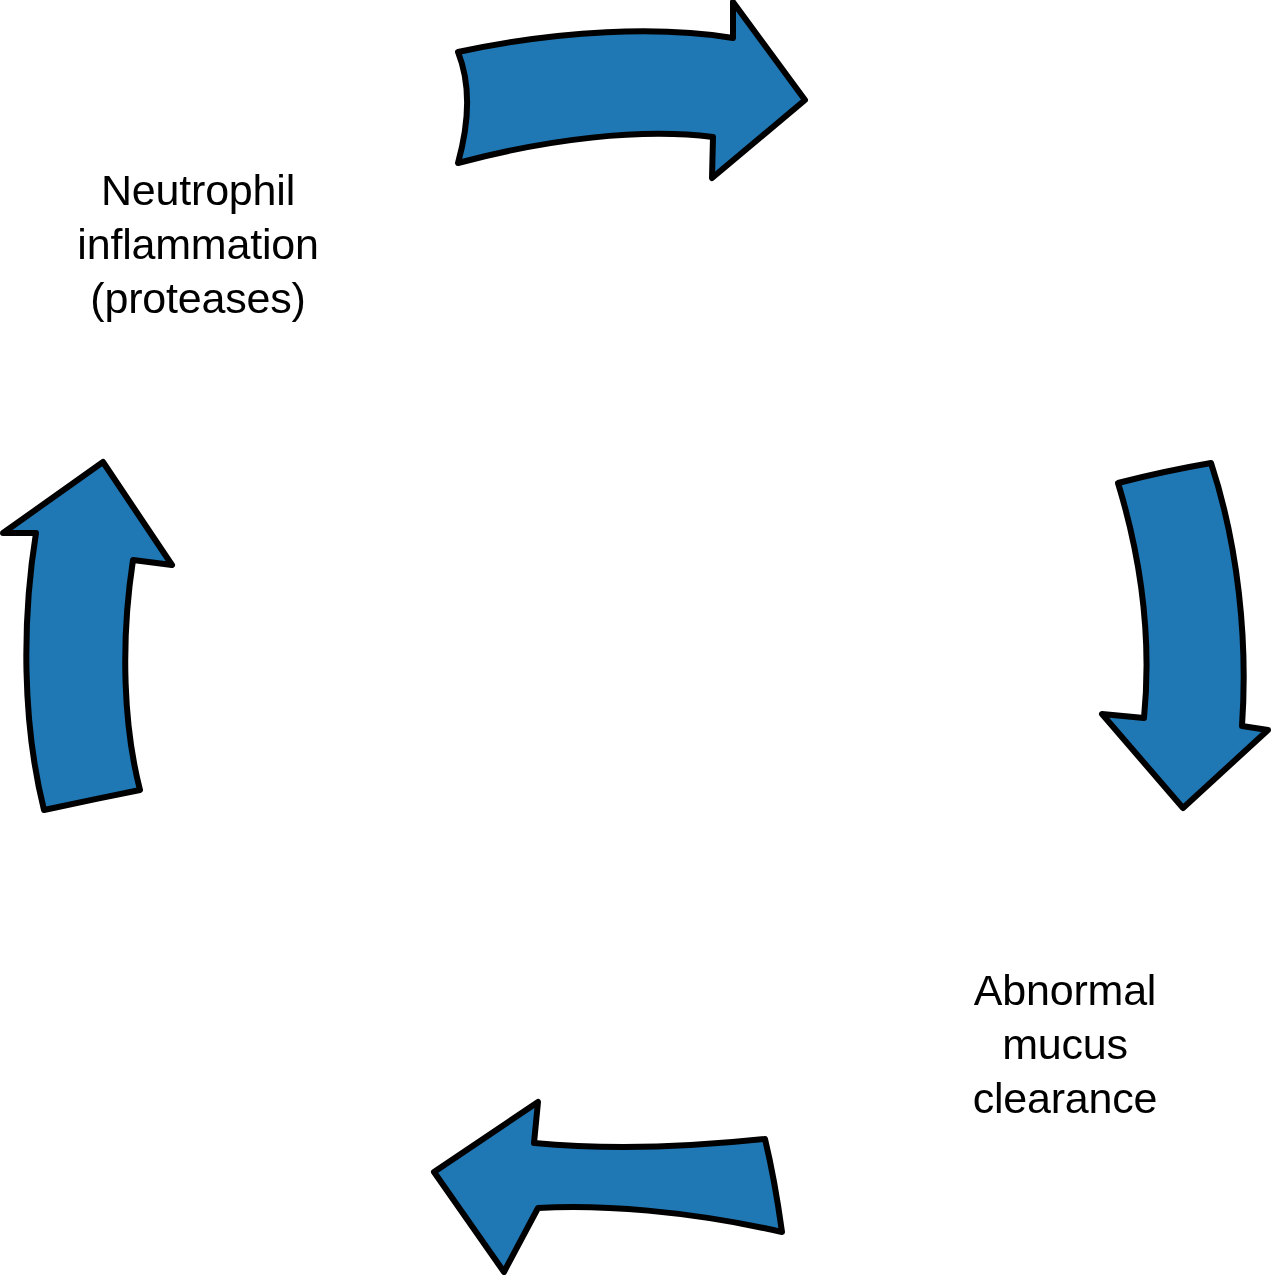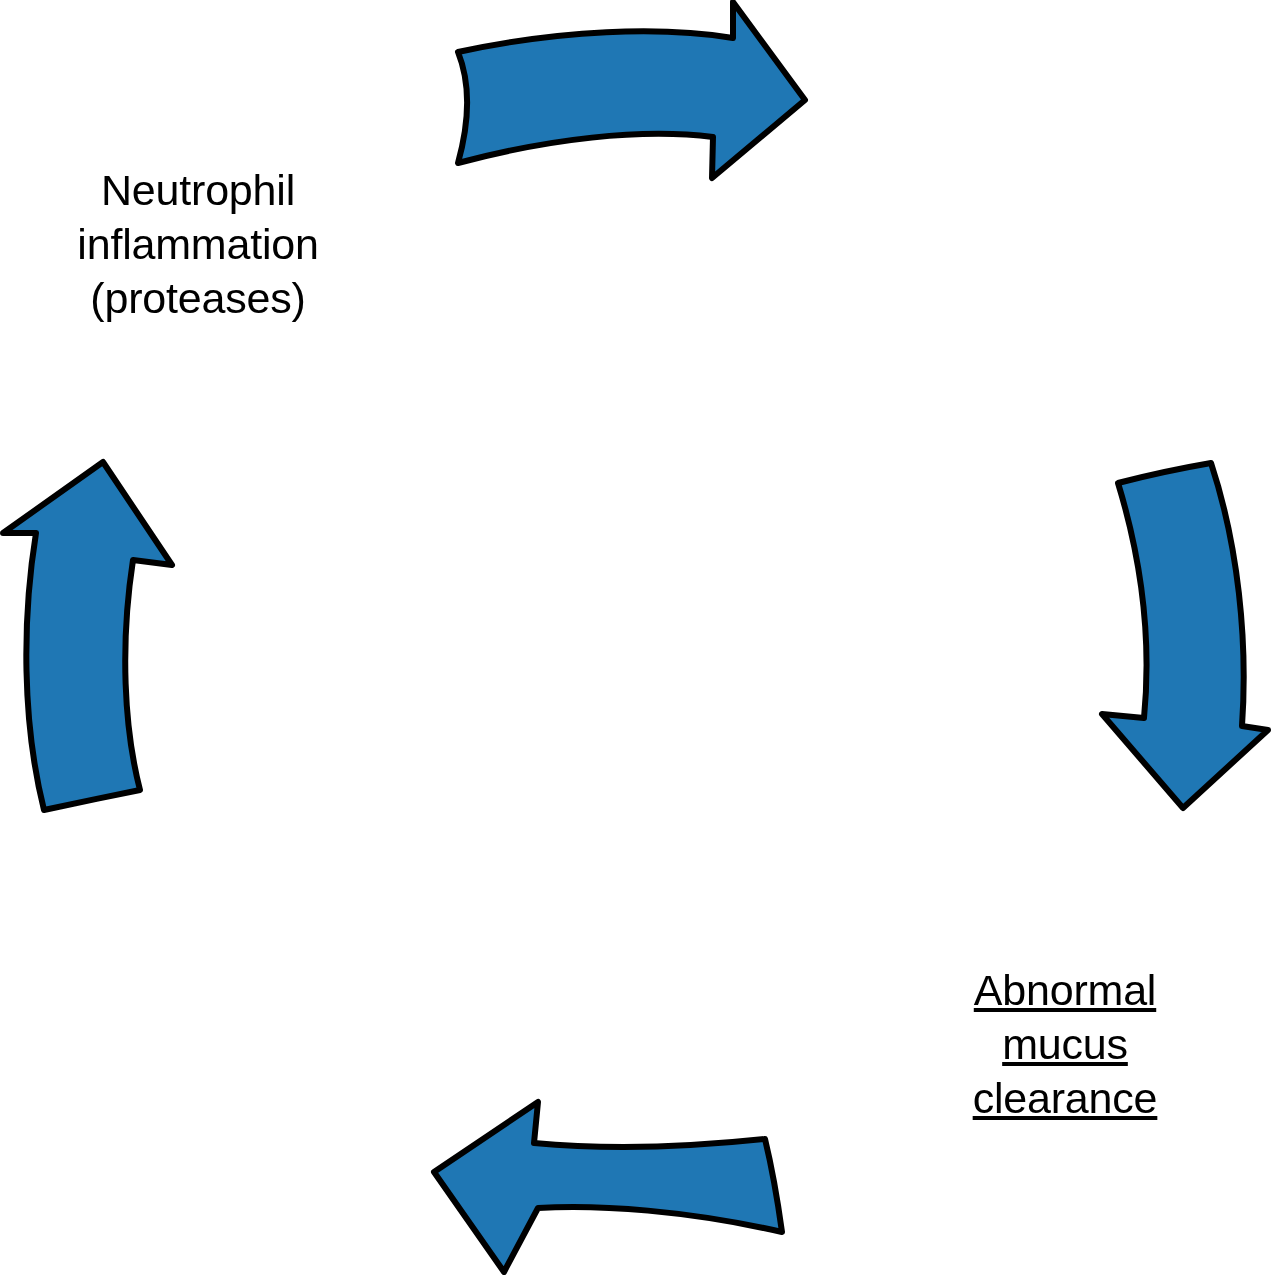--- a/index.html
+++ b/index.html
@@ -45,21 +45,20 @@
   #label-airway-destruction {
     left: 848px;
     top: 137px;
     width: 400px;
   }
   
   #label-abnormal-mucus-clearance {
     left: 885px;
     top: 963px;
     width: 360px;
-    text-decoration: underline;
   }
   
   #label-bacterial-colonization {
     left: 32px;
     top: 963px;
     width: 360px;
   }
 </style>
 </head>
 <body>

